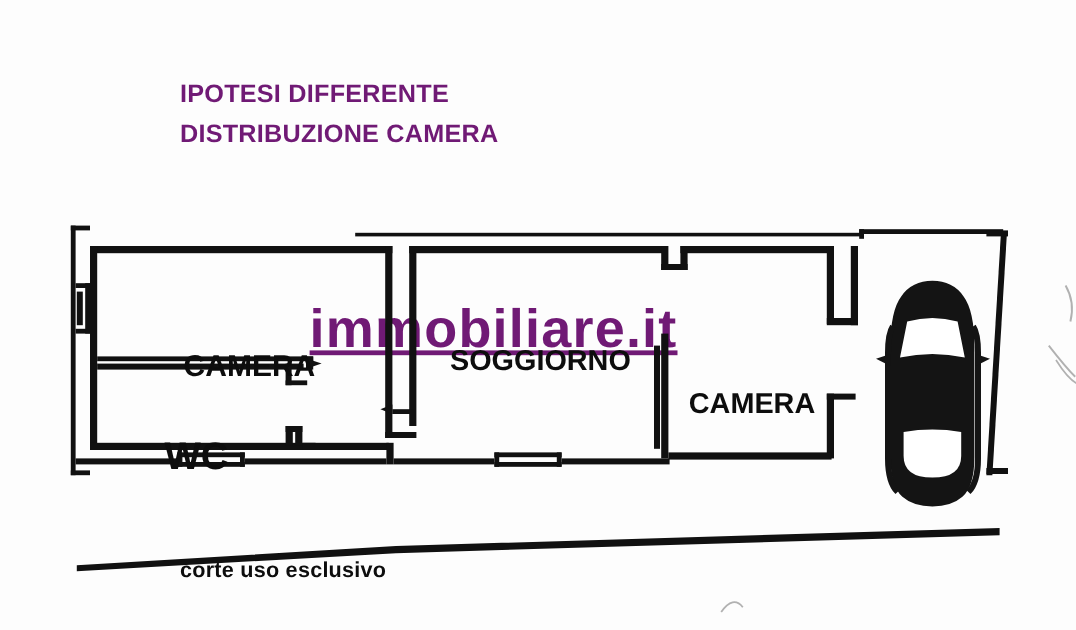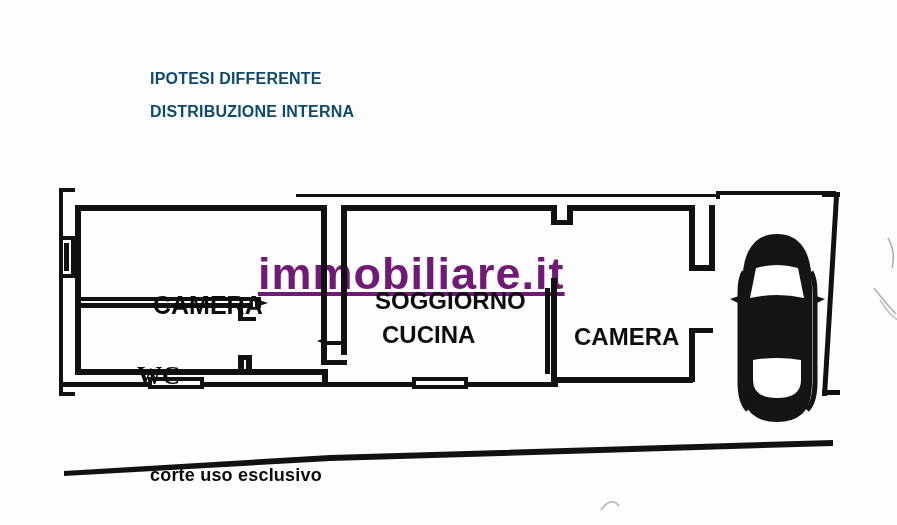--- a/index.html
+++ b/index.html
@@ -18,23 +18,23 @@
   
   #title-block {
     position: absolute;
     left: 150px;
     top: 62px;
     width: 420px;
   }
   #title-block .tline {
     font-family: "Liberation Sans", sans-serif;
     font-weight: bold;
-    font-size: 16px;
+    font-size: 21px;
     letter-spacing: 0.2px;
-    color: #0c4a6e;
+    color: #701a75;
     line-height: 33px;
     white-space: nowrap;
   }
   
   #watermark {
     position: absolute;
     left: 258px;
     top: 248px;
     font-family: "Liberation Sans", sans-serif;
     font-weight: bold;
@@ -59,21 +59,21 @@
   .room-label {
     position: absolute;
     font-family: "Liberation Sans", sans-serif;
     font-weight: bold;
     color: #0d0d0d;
     white-space: nowrap;
     z-index: 3;
     margin-top: 40px;
   }
   #label-camera-1 { left: 153px; top: 251px; font-size: 25px; }
-  #label-wc       { left: 137px; top: 322px; font-size: 25px; font-family: Liberation Serif, serif; }
+  #label-wc       { left: 137px; top: 322px; font-size: 32px; }
   #label-soggiorno{ left: 375px; top: 247px; font-size: 24px; }
   #label-cucina   { left: 382px; top: 281px; font-size: 24px; }
   #label-camera-2 { left: 574px; top: 283px; font-size: 24px; }
   #label-corte {
     left: 150px;
     top: 425px;
     font-size: 18px;
     font-weight: bold;
     letter-spacing: 0.2px;
   }
@@ -228,28 +228,27 @@
       <path d="M753 360 q24 -4 48 0 l0 20 q0 18 -24 18 q-24 0 -24 -18 Z" fill="#ffffff"></path>
 
       <path d="M742 295 l-12 4 l12 6 Z" fill="#141414"></path>
       <path d="M813 295 l12 4 l-12 6 Z" fill="#141414"></path>
     </g>
 
   </svg>
 
   <div id="title-block">
     <div class="tline">IPOTESI DIFFERENTE</div>
-    <div class="tline">DISTRIBUZIONE INTERNA</div>
+    <div class="tline">DISTRIBUZIONE CAMERA</div>
   </div>
 
   <div class="room-label" id="label-camera-1">CAMERA</div>
 
   <div class="room-label" id="label-wc">WC</div>
 
   <div class="room-label" id="label-soggiorno">SOGGIORNO</div>
 
-  <div class="room-label" id="label-cucina">CUCINA</div>
 
   <div class="room-label" id="label-camera-2">CAMERA</div>
 
   <div class="room-label" id="label-corte">corte uso esclusivo</div>
 
 </div>
 
 </body></html>

